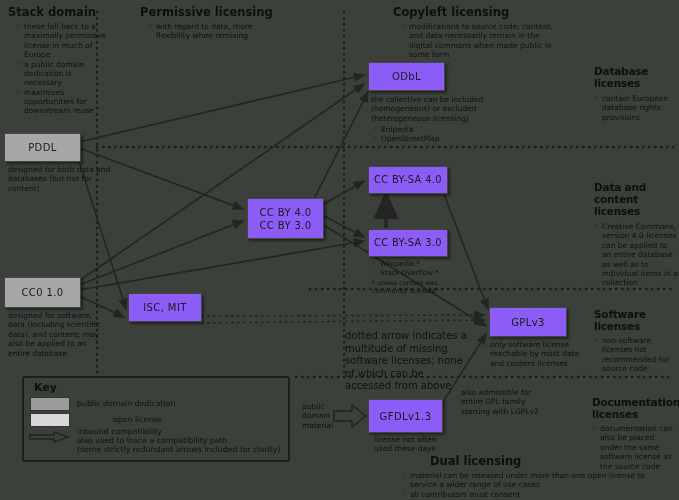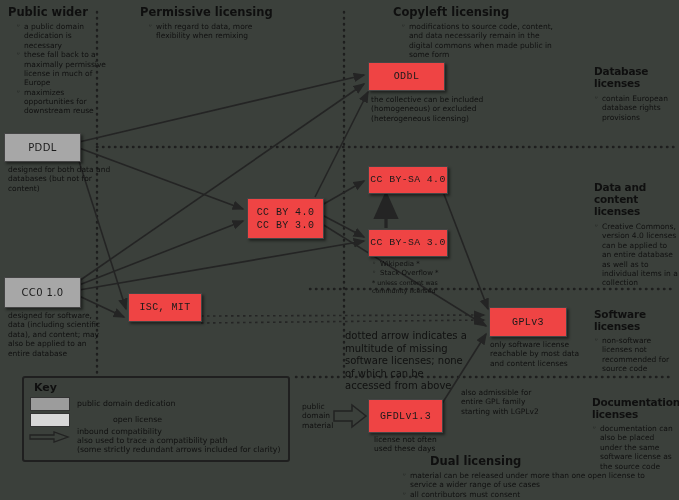--- a/index.html
+++ b/index.html
@@ -9,21 +9,21 @@
   .hdr{position:absolute;font-weight:bold;font-size:11.5px;color:#0f0f0f;line-height:1.12;z-index:3;}
   .hdr.rt{font-size:10.5px;letter-spacing:-.2px;}
   .note{position:absolute;font-size:7.5px;line-height:1.25;color:#101010;z-index:3;}
   .tiny{font-size:6.3px;}
   .b{position:relative;padding-left:8px;}
   .b::before{content:"◦";position:absolute;left:0;top:-1px;}
   .lbox{position:absolute;display:flex;flex-direction:column;align-items:center;justify-content:center;
         border:1px solid #454545;box-shadow:1.5px 1.5px 2.5px rgba(0,0,0,.45);
         font-size:10px;letter-spacing:.4px;color:#1a1a1a;text-align:center;line-height:1.3;z-index:2;}
   .pd{background:#a7a7a7;}
-  .ol{background:#ef4444;font-family:Liberation Mono, monospace;}
+  .ol{background:#8b5cf6;}
   .key{position:absolute;left:22px;top:376px;width:264px;height:82px;border:2px solid #1f1f1f;
        border-radius:3px;background:#3b403b;z-index:2;}
   .key .title{position:absolute;left:10px;top:3px;font-weight:bold;font-size:11px;color:#0f0f0f;}
   .swatch{position:absolute;left:6px;width:38px;height:12px;border:1px solid #333;}
   .klabel{position:absolute;left:53px;font-size:7.8px;color:#101010;}
   svg.layer{position:absolute;left:0;top:0;z-index:1;}
   svg.icon{display:block;}
 </style>
 </head>
 <body>
@@ -66,24 +66,24 @@
     </g>
 
     <g stroke="#242424" stroke-width="1.6" fill="none" stroke-dasharray="2.5 3.5">
       <line x1="201" y1="316" x2="484" y2="315" marker-end="url(#ah)"></line>
       <line x1="201" y1="323" x2="484" y2="320" marker-end="url(#ah)"></line>
     </g>
 
     <polygon points="334,411 352,411 352,405 366,416 352,427 352,421 334,421" fill="#3b403b" stroke="#222" stroke-width="1.5"></polygon>
   </svg>
 
-  <div class="hdr" style="left:8px;top:6px;">Public wider</div>
+  <div class="hdr" style="left:8px;top:6px;">Stack domain</div>
   <div class="note" style="left:16px;top:22px;width:92px;">
+    <div class="b">these fall back to a maximally permissive license in much of Europe</div>
     <div class="b">a public domain dedication is necessary</div>
-    <div class="b">these fall back to a maximally permissive license in much of Europe</div>
     <div class="b">maximizes opportunities for downstream reuse</div>
   </div>
 
   <div class="hdr" style="left:140px;top:6px;">Permissive licensing</div>
   <div class="note" style="left:148px;top:22px;width:126px;">
     <div class="b">with regard to data, more flexibility when remixing</div>
   </div>
 
   <div class="hdr" style="left:393px;top:6px;">Copyleft licensing</div>
   <div class="note" style="left:401px;top:22px;width:158px;">
@@ -132,20 +132,24 @@
 
   <div class="lbox ol" style="left:247px;top:198px;width:75px;height:39px;">
     <span>CC BY 4.0</span>
     <span>CC BY 3.0</span>
   </div>
 
   <div class="lbox ol" style="left:368px;top:62px;width:75px;height:27px;">
     <span>ODbL</span>
   </div>
   <div class="note" style="left:371px;top:95px;width:160px;">the collective can be included (homogeneous) or excluded (heterogeneous licensing)</div>
+  <div class="note" style="left:373px;top:125px;width:120px;">
+    <div class="b">Enipedia</div>
+    <div class="b">OpenStreetMap</div>
+  </div>
 
   <div class="lbox ol" style="left:368px;top:166px;width:78px;height:26px;font-size:9.8px;">
     <span>CC BY-SA 4.0</span>
   </div>
   <div class="lbox ol" style="left:368px;top:229px;width:78px;height:26px;font-size:9.8px;">
     <span>CC BY-SA 3.0</span>
   </div>
   <div class="note" style="left:372px;top:260px;width:110px;font-size:7px;">
     <div class="b">Wikipedia *</div>
     <div class="b">Stack Overflow *</div>

